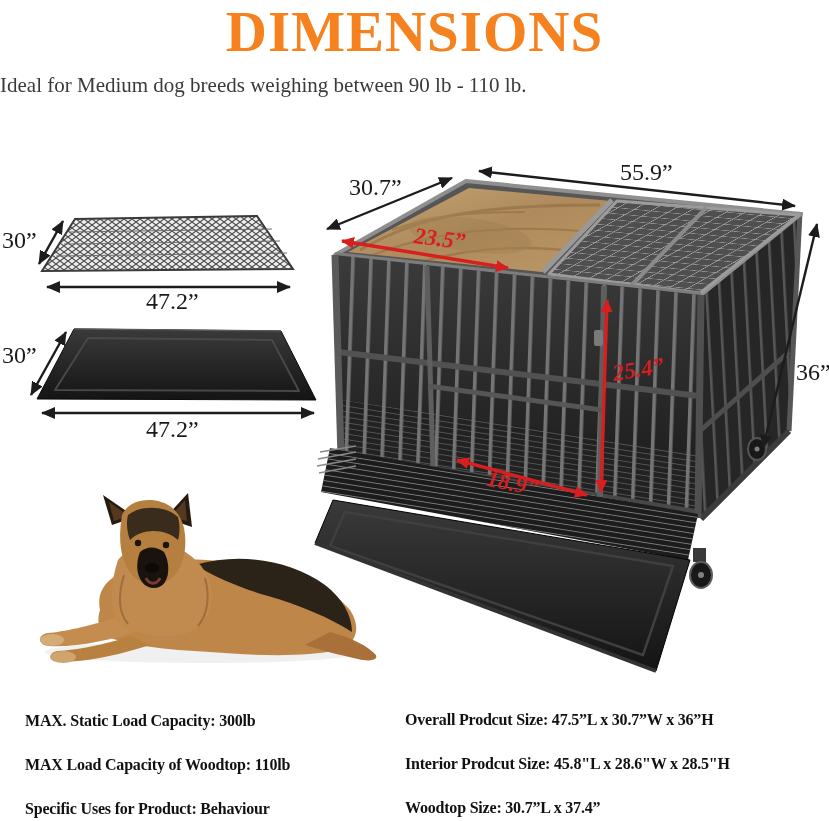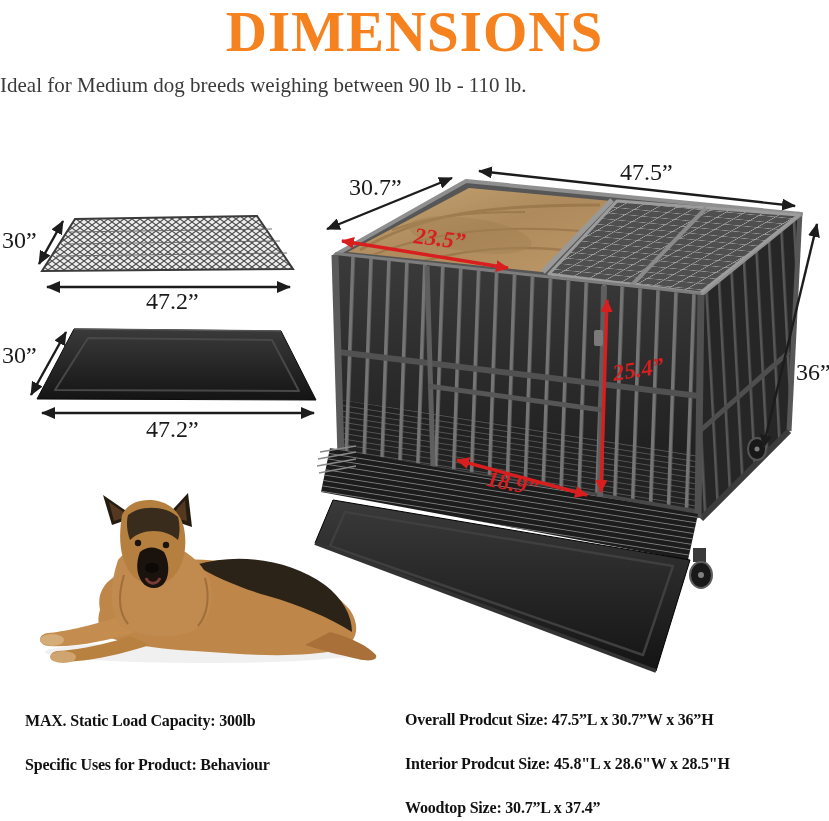--- a/index.html
+++ b/index.html
@@ -220,28 +220,29 @@
       <ellipse cx="152" cy="568" rx="7" ry="5" fill="#0C0906"></ellipse>
       <path d="M146,578 C149,585 157,585 160,578" stroke="#7A3A35" stroke-width="3" fill="none"></path>
     </g>
   </svg>
 
   <div class="dim" id="l-mesh-30">30”</div>
   <div class="dim" id="l-mesh-472">47.2”</div>
   <div class="dim" id="l-tray-30">30”</div>
   <div class="dim" id="l-tray-472">47.2”</div>
   <div class="dim" id="l-307">30.7”</div>
-  <div class="dim" id="l-475">47.5”</div>
+  <div class="dim" id="l-475">55.9”</div>
   <div class="dim" id="l-36">36”</div>
   <div class="dim-red" id="l-235">23.5”</div>
   <div class="dim-red" id="l-254">25.4”</div>
   <div class="dim-red" id="l-189">18.9”</div>
 
   <div class="spec-col" id="spec-left">
     <div>MAX. Static Load Capacity: 300lb</div>
+    <div>MAX Load Capacity of Woodtop: 110lb</div>
     <div>Specific Uses for Product: Behaviour</div>
   </div>
   <div class="spec-col" id="spec-right">
     <div>Overall Prodcut Size: 47.5”L x 30.7”W x 36”H</div>
     <div>Interior Prodcut Size: 45.8"L x 28.6"W x 28.5"H</div>
     <div>Woodtop Size: 30.7”L x 37.4”</div>
   </div>
 
 </div>
 

